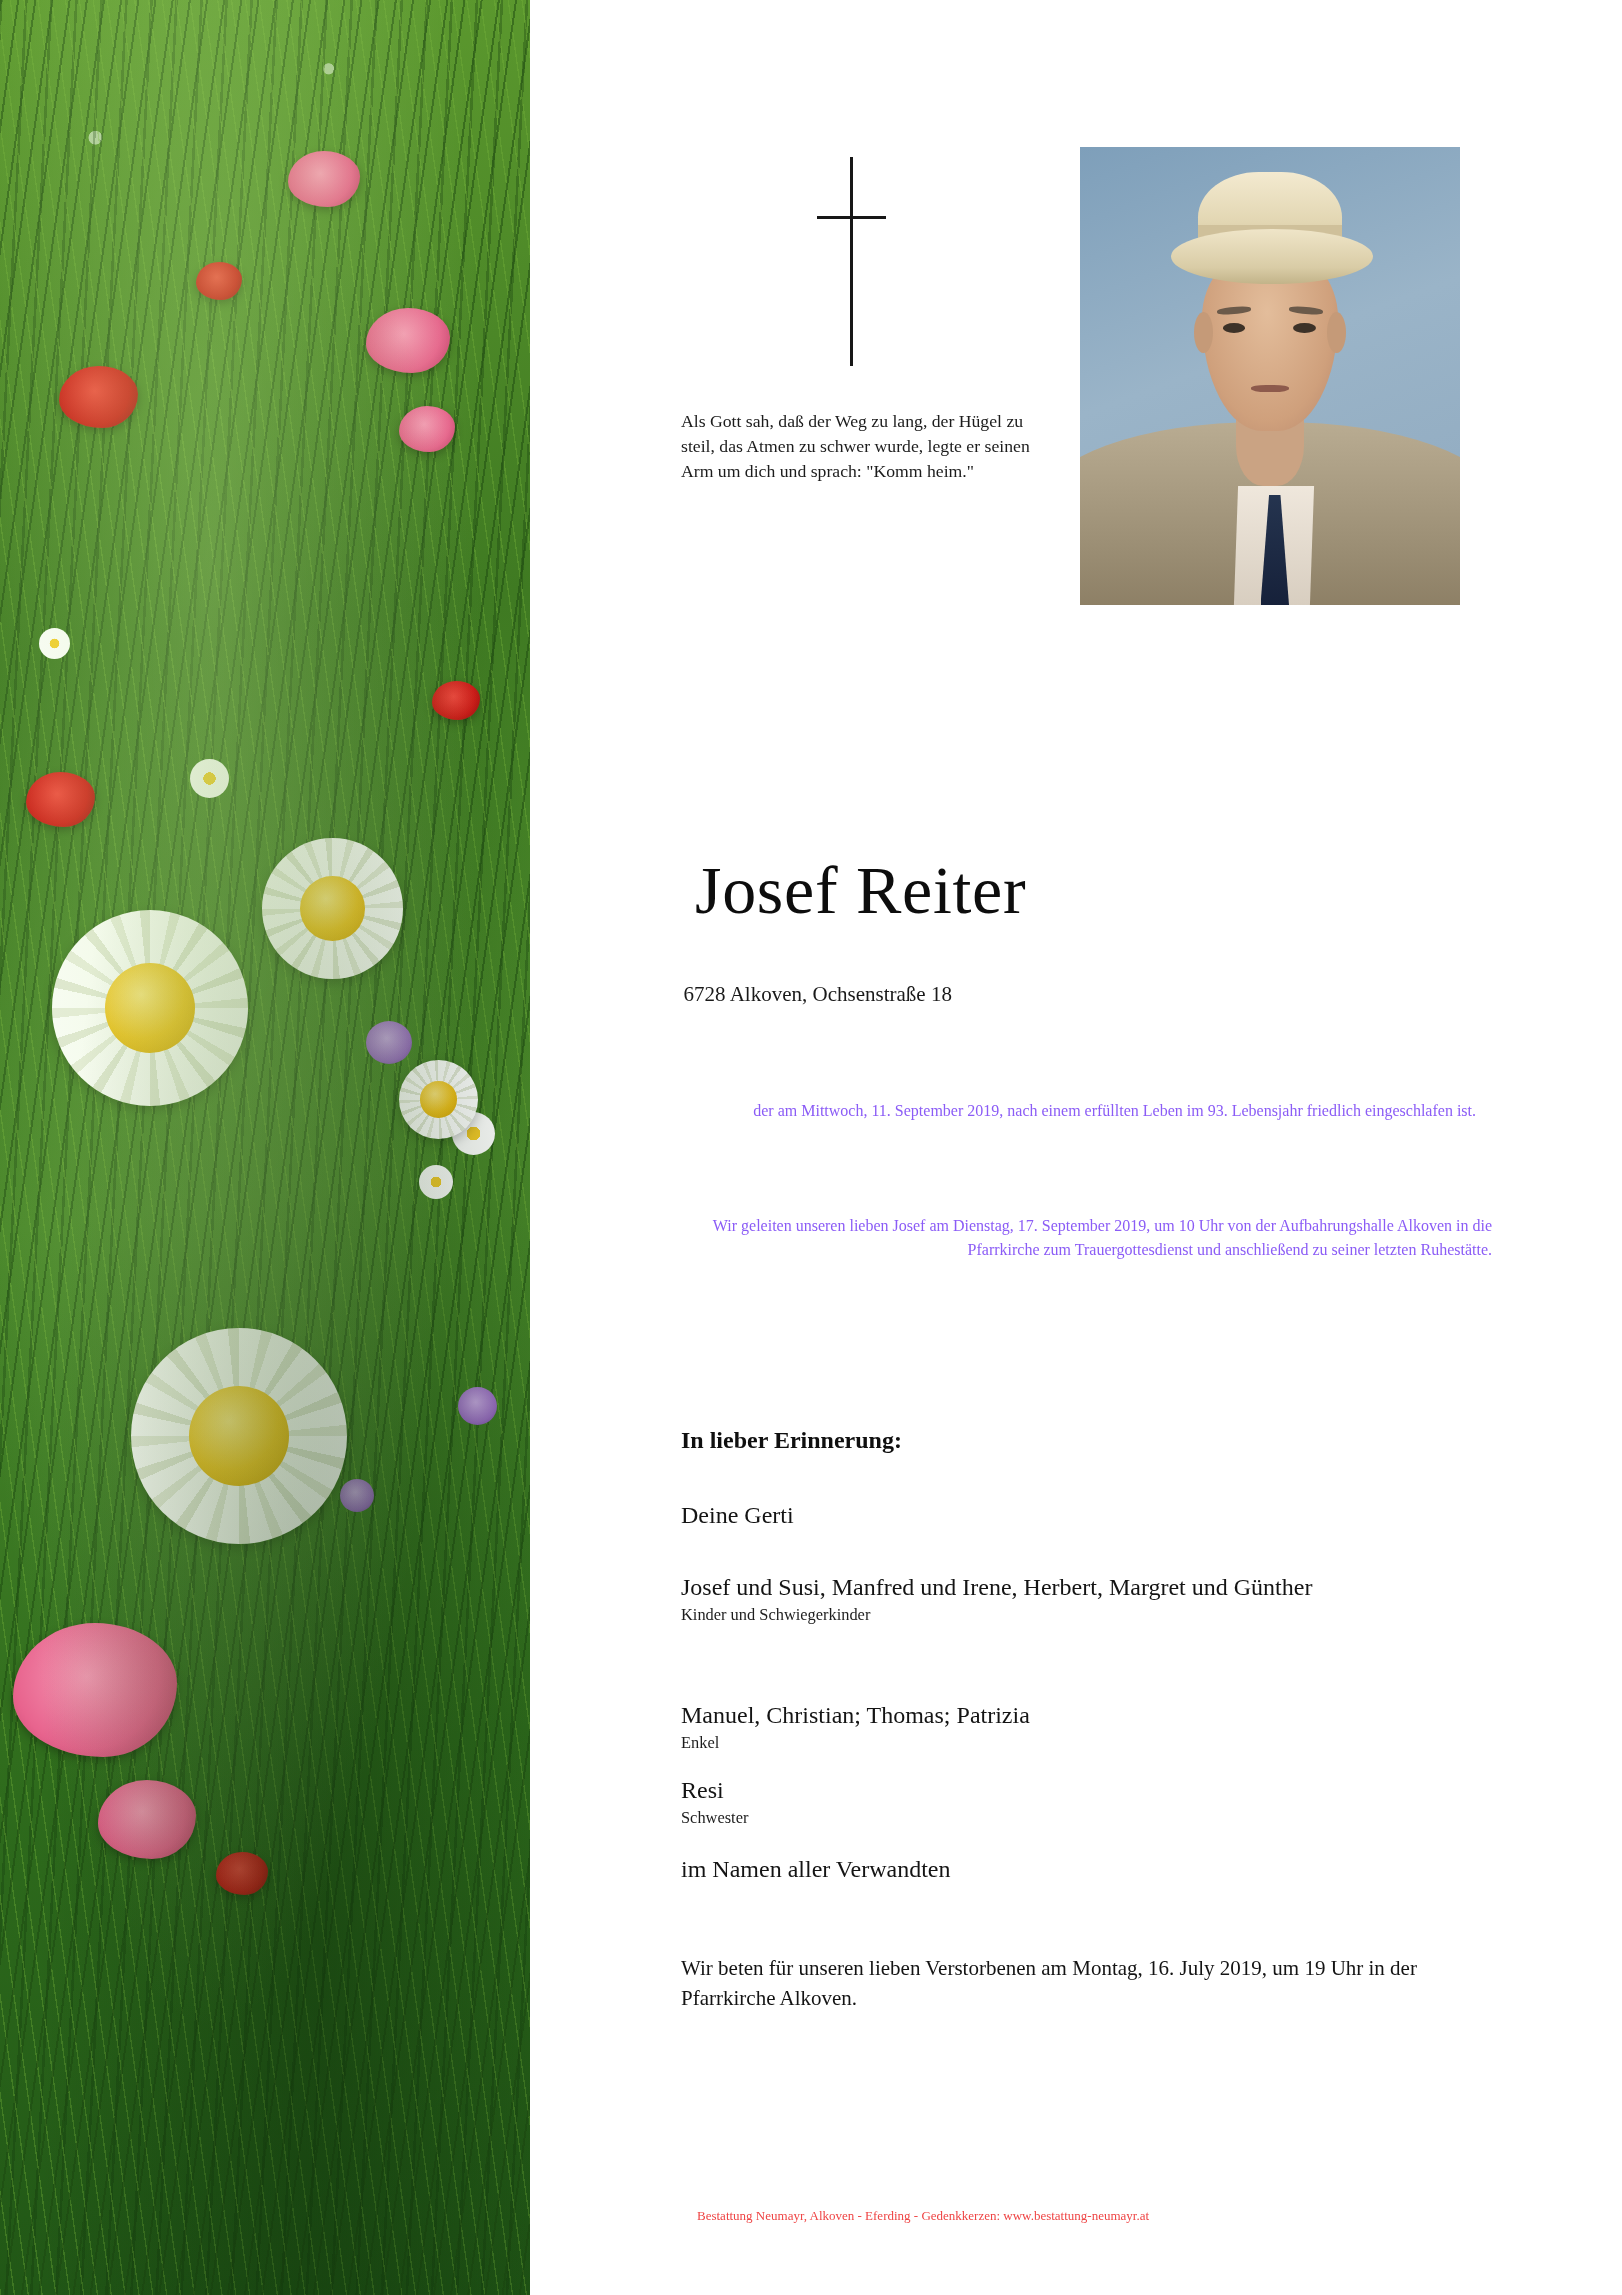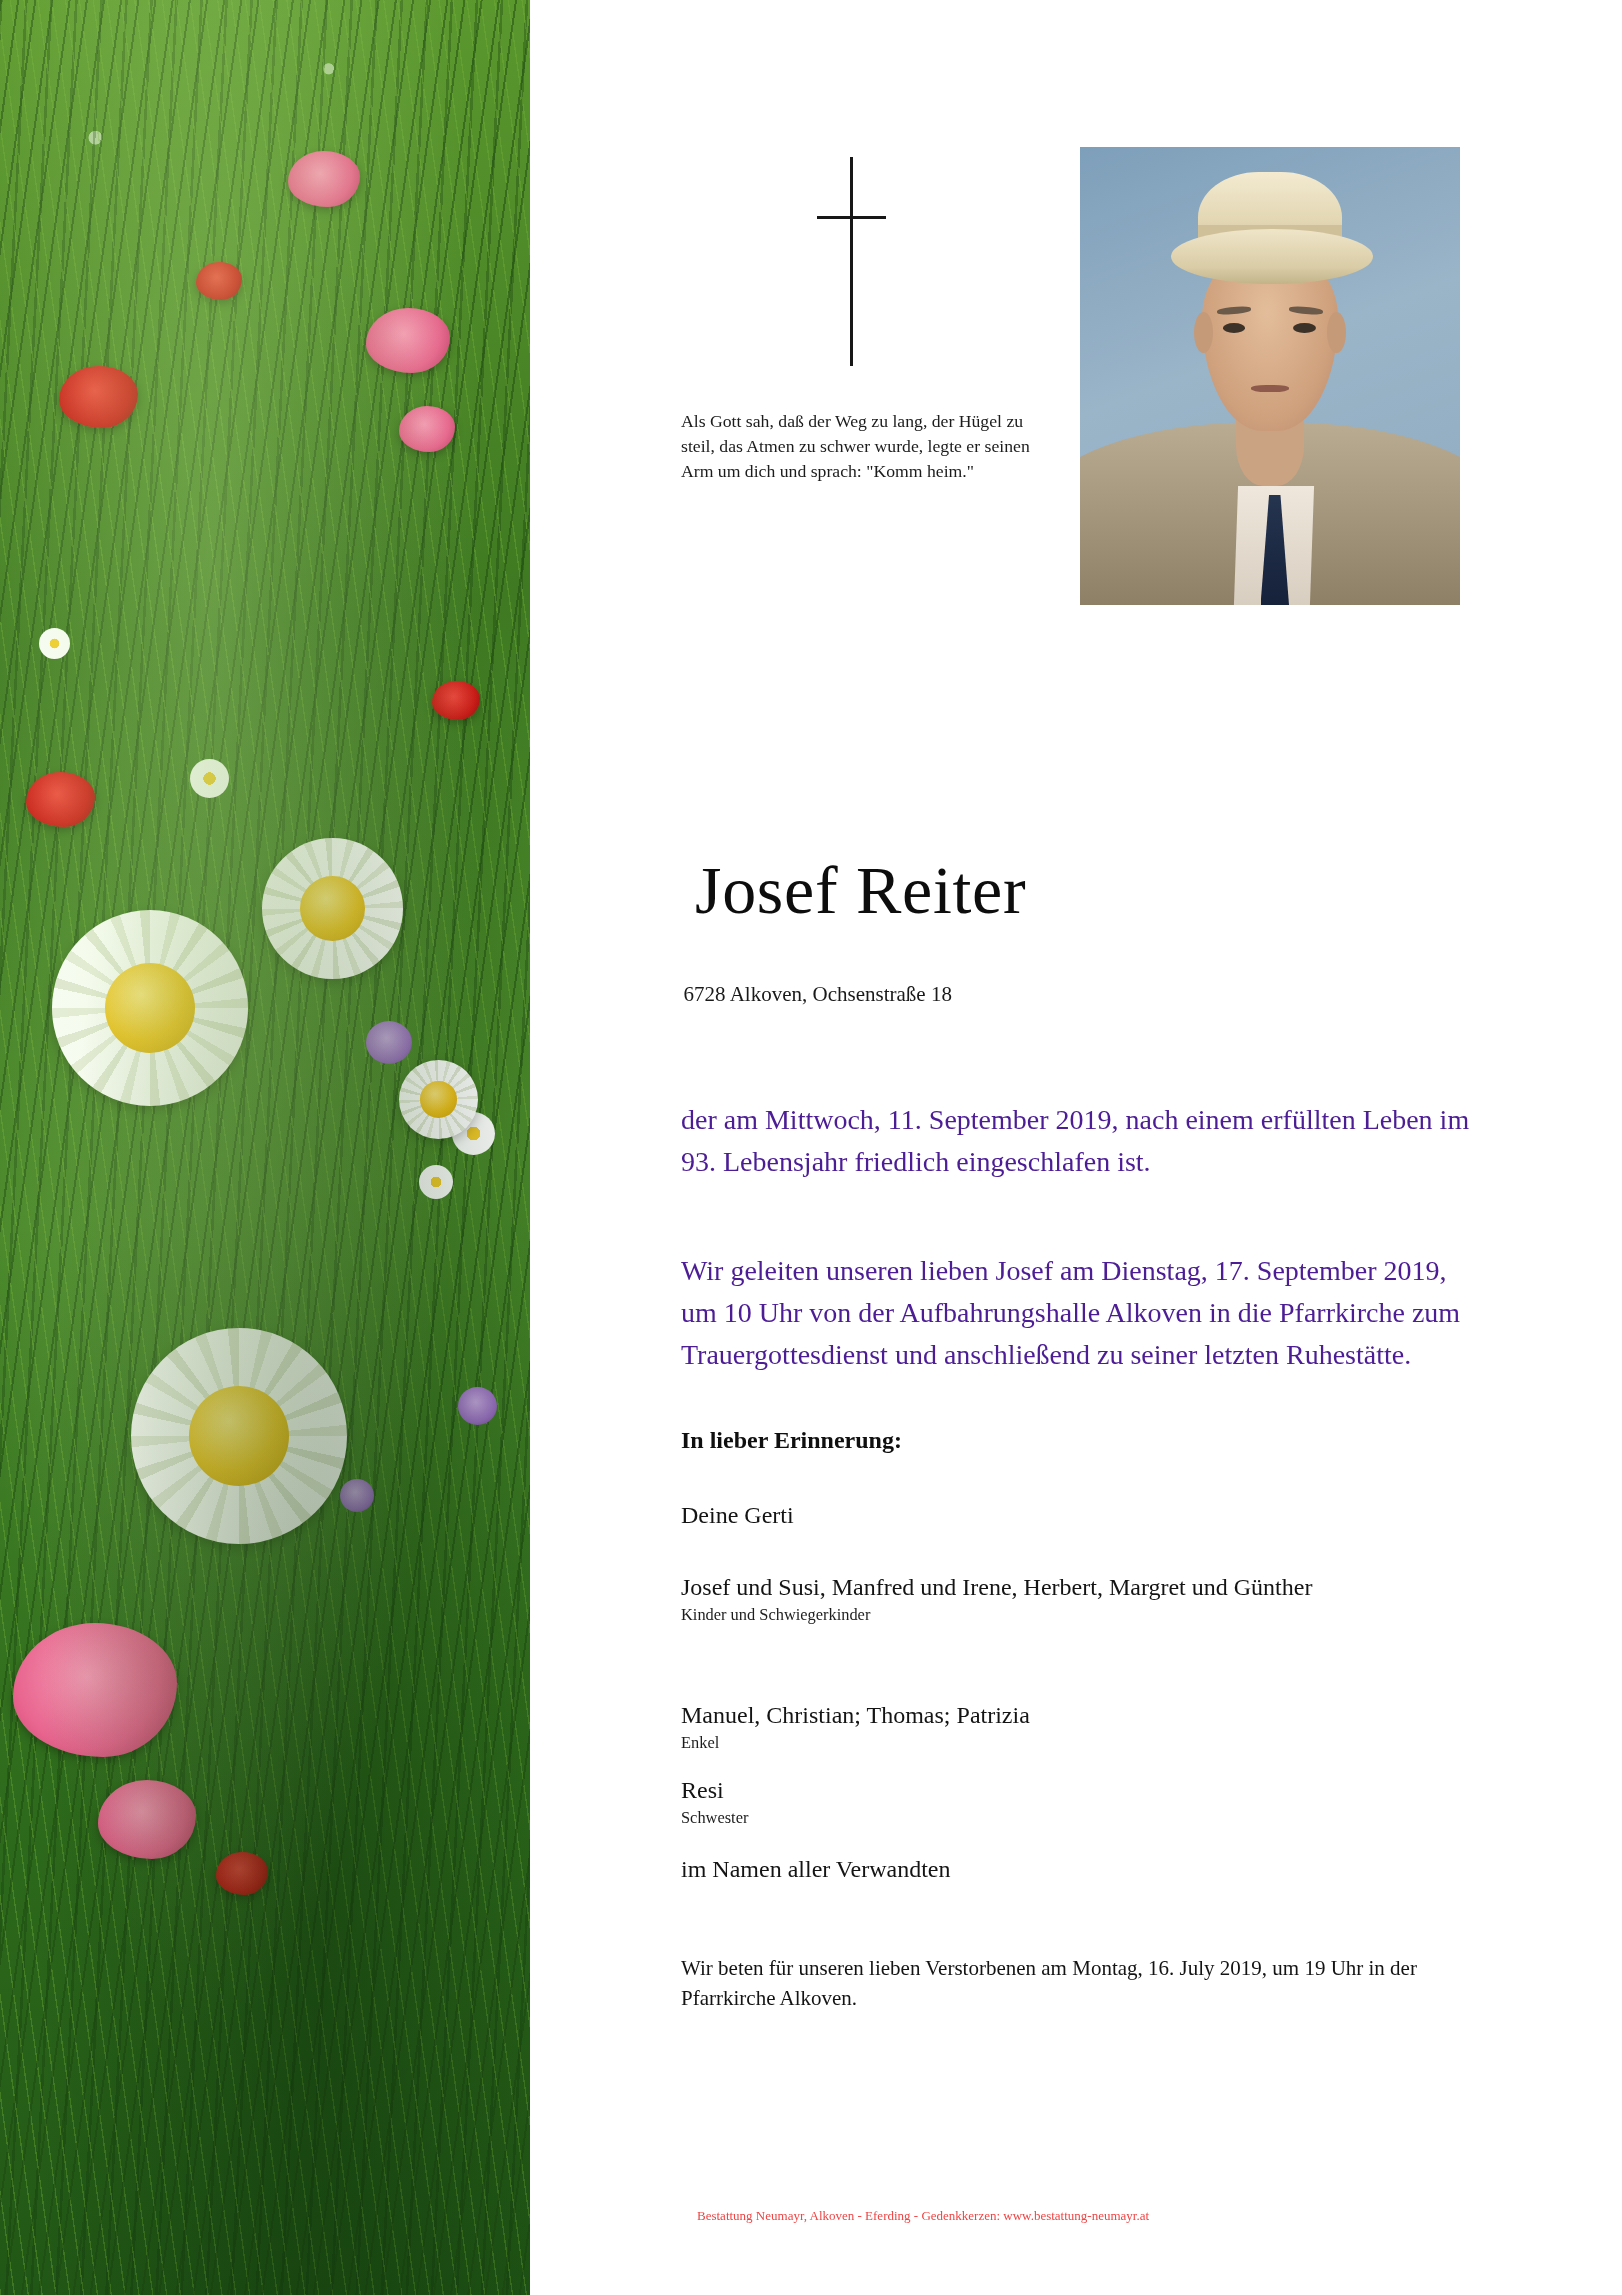--- a/index.html
+++ b/index.html
@@ -256,26 +256,27 @@
     left: 2.6px;
     top: 982px;
     font-size: 21px;
     color: #1a1a1a;
   }
 
   .para {
     position: absolute;
     left: 0;
     width: 795px;
-    font-size: 28px;
+    font-size: 16px;
     line-height: 1.5;
-    color: #4c1d95;
+    color: #8b5cf6;
+    text-align: right;
   }
   .p-death { top: 1099px; }
-  .p-funeral { top: 1250px; }
+  .p-funeral { top: 1214px; margin-left: 16px; }
 
   .memory-title {
     position: absolute;
     left: 0;
     top: 1427px;
     font-size: 24px;
     font-weight: bold;
     color: #0f0f0f;
   }
 

